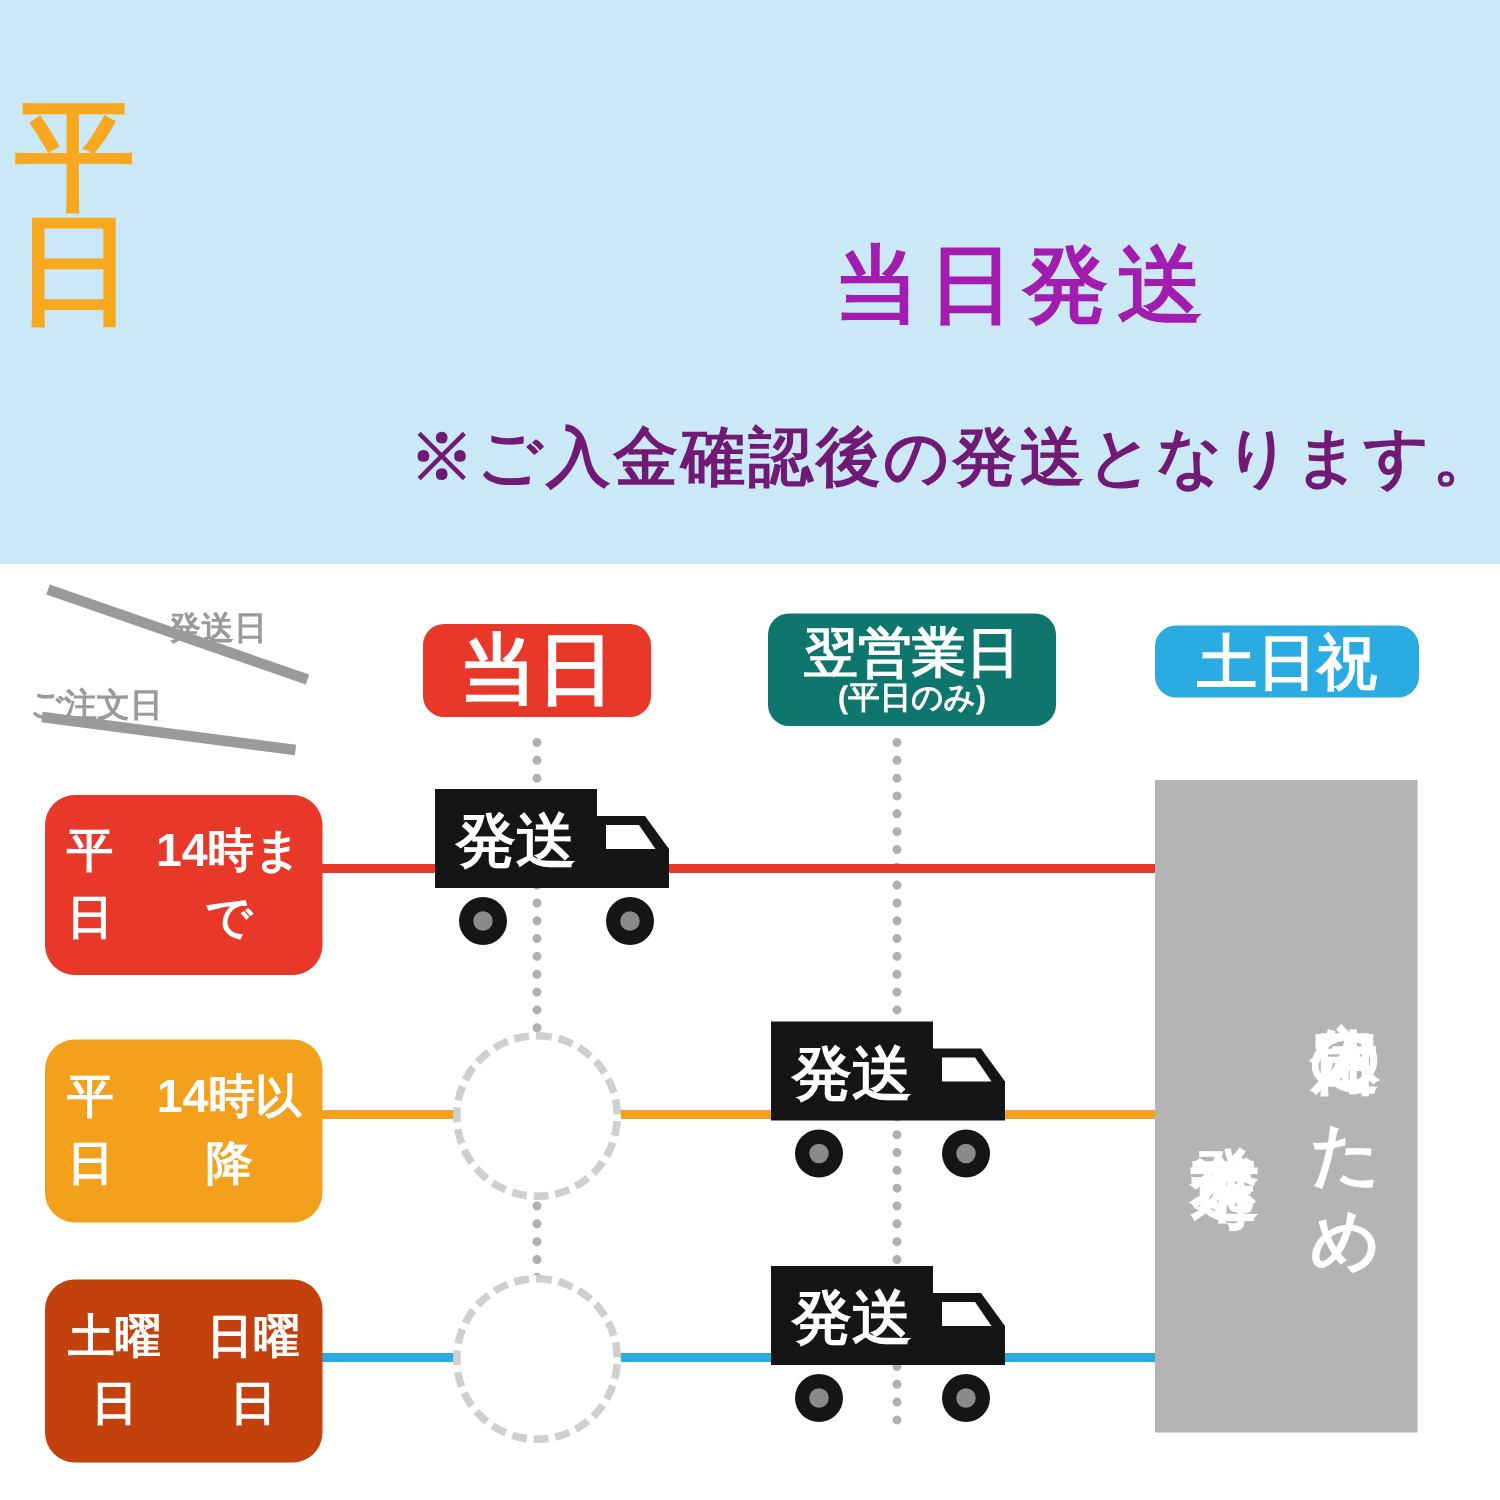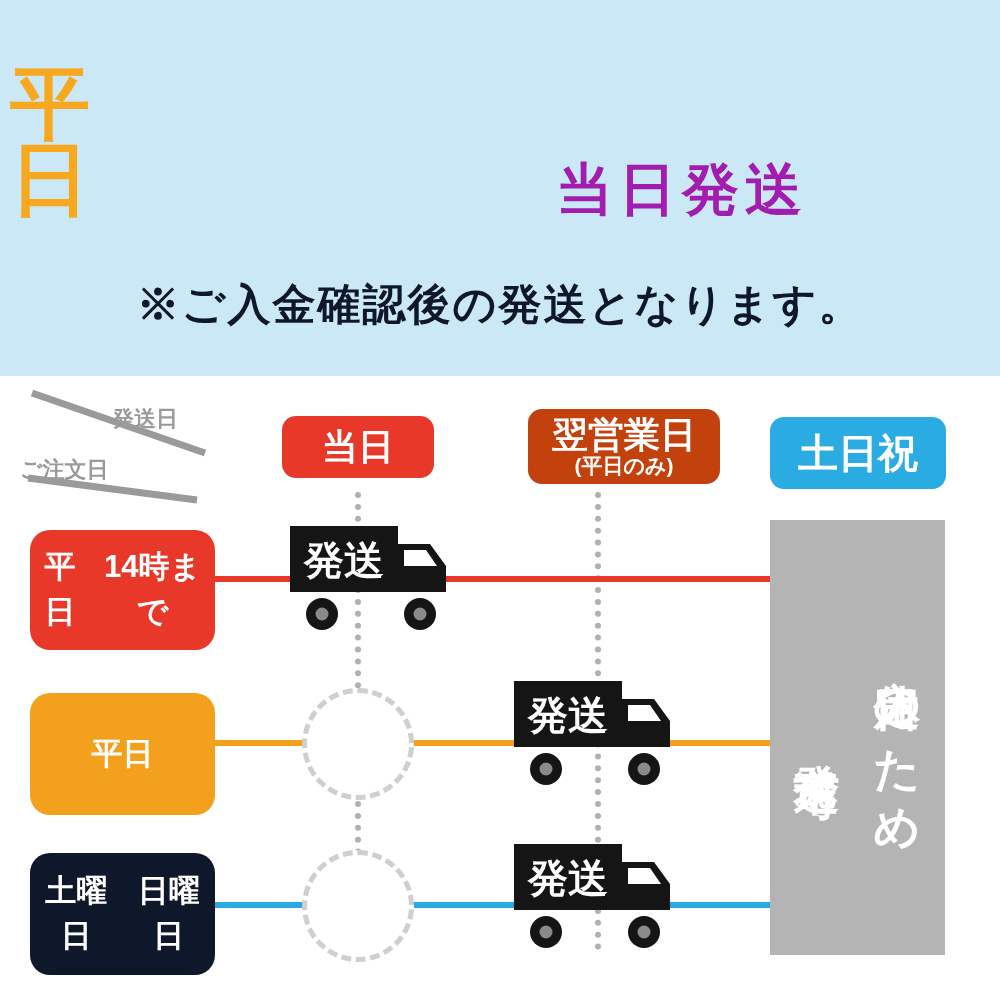--- a/index.html
+++ b/index.html
@@ -29,50 +29,50 @@
   .until-text {
     position:absolute; left:548px; top:80px;
     color:#9d9d9d; font-weight:800; font-size:46px; letter-spacing:1px;
   }
   .sameday-text {
     position:absolute; left:556px; top:152px;
     color:#a21caf; font-weight:800; font-size:57px; letter-spacing:6px;
   }
   .note-text {
     position:absolute; left:0; top:276px; width:1000px;
-    text-align:center;
-    color:#0f172a; font-weight:800; font-size:43px; letter-spacing:2px;
+    text-align:right;
+    color:#701a75; font-weight:800; font-size:43px; letter-spacing:2px;
   }
 
   
   .corner-svg { position:absolute; left:20px; top:385px; }
   .corner-label {
     position:absolute; color:#9a9a9a; font-weight:bold; font-size:22px;
   }
   .ship-date-label { left:112px; top:404px; }
   .order-date-label { left:20px; top:455px; }
 
   .pill {
     position:absolute; display:flex; align-items:center; justify-content:center;
     color:#ffffff; font-weight:bold; border-radius:14px; text-align:center;
     z-index:4;
   }
-  .col-head-sameday  { left:282px; top:416px; width:152px; height:62px; background:#e8382a; font-size:36px; }
-  .col-head-nextday  { left:512px; top:409px; width:192px; height:75px; background:#c2410c; flex-direction:column;margin-left:16px; }
+  .col-head-sameday  { left:282px; top:416px; width:152px; height:62px; background:#e8382a; font-size:52px; }
+  .col-head-nextday  { left:512px; top:409px; width:192px; height:75px; background:#0f766e; flex-direction:column; }
   .col-head-nextday .main { font-size:36px; line-height:1.05; }
   .col-head-nextday .sub  { font-size:21px; line-height:1.1; }
-  .col-head-weekend  { left:770px; top:417px; width:176px; height:72px; background:#2aabe2; font-size:40px; }
+  .col-head-weekend  { left:770px; top:417px; width:176px; height:48px; background:#2aabe2; font-size:40px; }
 
   .row-pill {
     left:30px; width:185px; height:122px; border-radius:20px;
     flex-direction:row; font-size:31px; line-height:1.45;
   }
   .row-pill-1 { top:530px; height:120px; background:#e8382a; }
   .row-pill-2 { top:693px; background:#f3a11c; }
-  .row-pill-3 { top:853px; background:#0f172a; }
+  .row-pill-3 { top:853px; background:#c2410c; }
 
   .vdots {
     position:absolute; width:0; top:492px; height:458px;
     border-left:6px dotted #b0b0b0; z-index:1;
   }
   .vdots-1 { left:355px; }
   .vdots-2 { left:595px; }
 
   .hline { position:absolute; left:212px; width:560px; height:6px; z-index:2; }
   .hline-1 { top:576px; background:#e8382a; }
@@ -135,20 +135,21 @@
 <div class="hline hline-1"></div>
 <div class="hline hline-2"></div>
 <div class="hline hline-3"></div>
 
 <div class="pill row-pill row-pill-1">
   <div>平日</div>
   <div>14時まで</div>
 </div>
 <div class="pill row-pill row-pill-2">
   <div>平日</div>
+  <div>14時以降</div>
 </div>
 <div class="pill row-pill row-pill-3">
   <div>土曜日</div>
   <div>日曜日</div>
 </div>
 
 <div class="skip-circle skip-circle-1"></div>
 <div class="skip-circle skip-circle-2"></div>
 
 <svg class="truck truck-1" viewBox="0 0 170 115">

